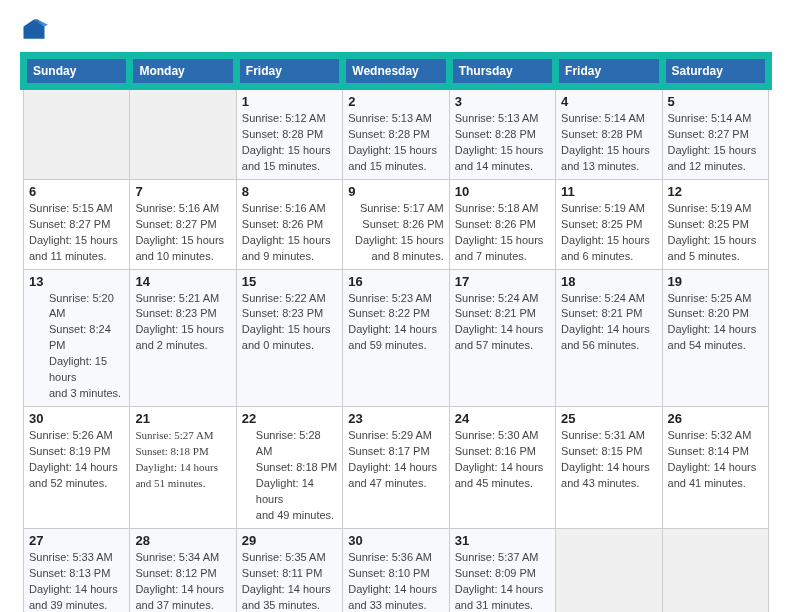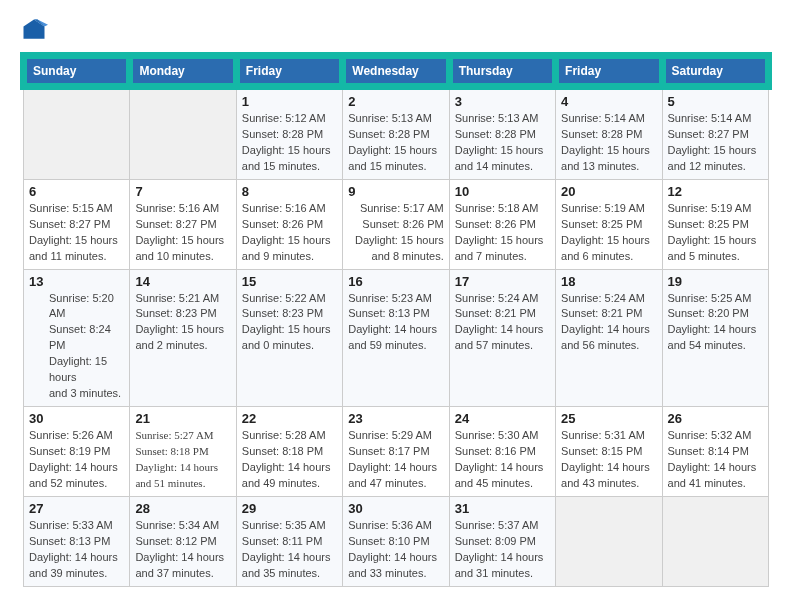--- a/index.html
+++ b/index.html
@@ -196,21 +196,21 @@
 and 8 minutes.</div>
           </td>
           <td>
             <span class="day-num">10</span>
             <div class="day-info" style="white-space: pre-line;">Sunrise: 5:18 AM
 Sunset: 8:26 PM
 Daylight: 15 hours
 and 7 minutes.</div>
           </td>
           <td>
-            <span class="day-num">20</span>
+            <span class="day-num">11</span>
             <div class="day-info" style="white-space: pre-line;">Sunrise: 5:19 AM
 Sunset: 8:25 PM
 Daylight: 15 hours
 and 6 minutes.</div>
           </td>
           <td>
             <span class="day-num">12</span>
             <div class="day-info" style="white-space: pre-line;">Sunrise: 5:19 AM
 Sunset: 8:25 PM
 Daylight: 15 hours
@@ -235,21 +235,21 @@
           <td>
             <span class="day-num">15</span>
             <div class="day-info" style="white-space: pre-line;">Sunrise: 5:22 AM
 Sunset: 8:23 PM
 Daylight: 15 hours
 and 0 minutes.</div>
           </td>
           <td>
             <span class="day-num">16</span>
             <div class="day-info" style="white-space: pre-line;">Sunrise: 5:23 AM
-Sunset: 8:13 PM
+Sunset: 8:22 PM
 Daylight: 14 hours
 and 59 minutes.</div>
           </td>
           <td>
             <span class="day-num">17</span>
             <div class="day-info" style="white-space: pre-line;">Sunrise: 5:24 AM
 Sunset: 8:21 PM
 Daylight: 14 hours
 and 57 minutes.</div>
           </td>
@@ -278,21 +278,21 @@
           </td>
           <td>
             <span class="day-num">21</span>
             <div class="day-info" style="white-space: pre-line; font-family: Liberation Serif, serif;">Sunrise: 5:27 AM
 Sunset: 8:18 PM
 Daylight: 14 hours
 and 51 minutes.</div>
           </td>
           <td>
             <span class="day-num">22</span>
-            <div class="day-info" style="white-space: pre-line;">Sunrise: 5:28 AM
+            <div class="day-info" style="white-space: pre-line; margin-left: 14px;">Sunrise: 5:28 AM
 Sunset: 8:18 PM
 Daylight: 14 hours
 and 49 minutes.</div>
           </td>
           <td>
             <span class="day-num">23</span>
             <div class="day-info" style="white-space: pre-line;">Sunrise: 5:29 AM
 Sunset: 8:17 PM
 Daylight: 14 hours
 and 47 minutes.</div>

